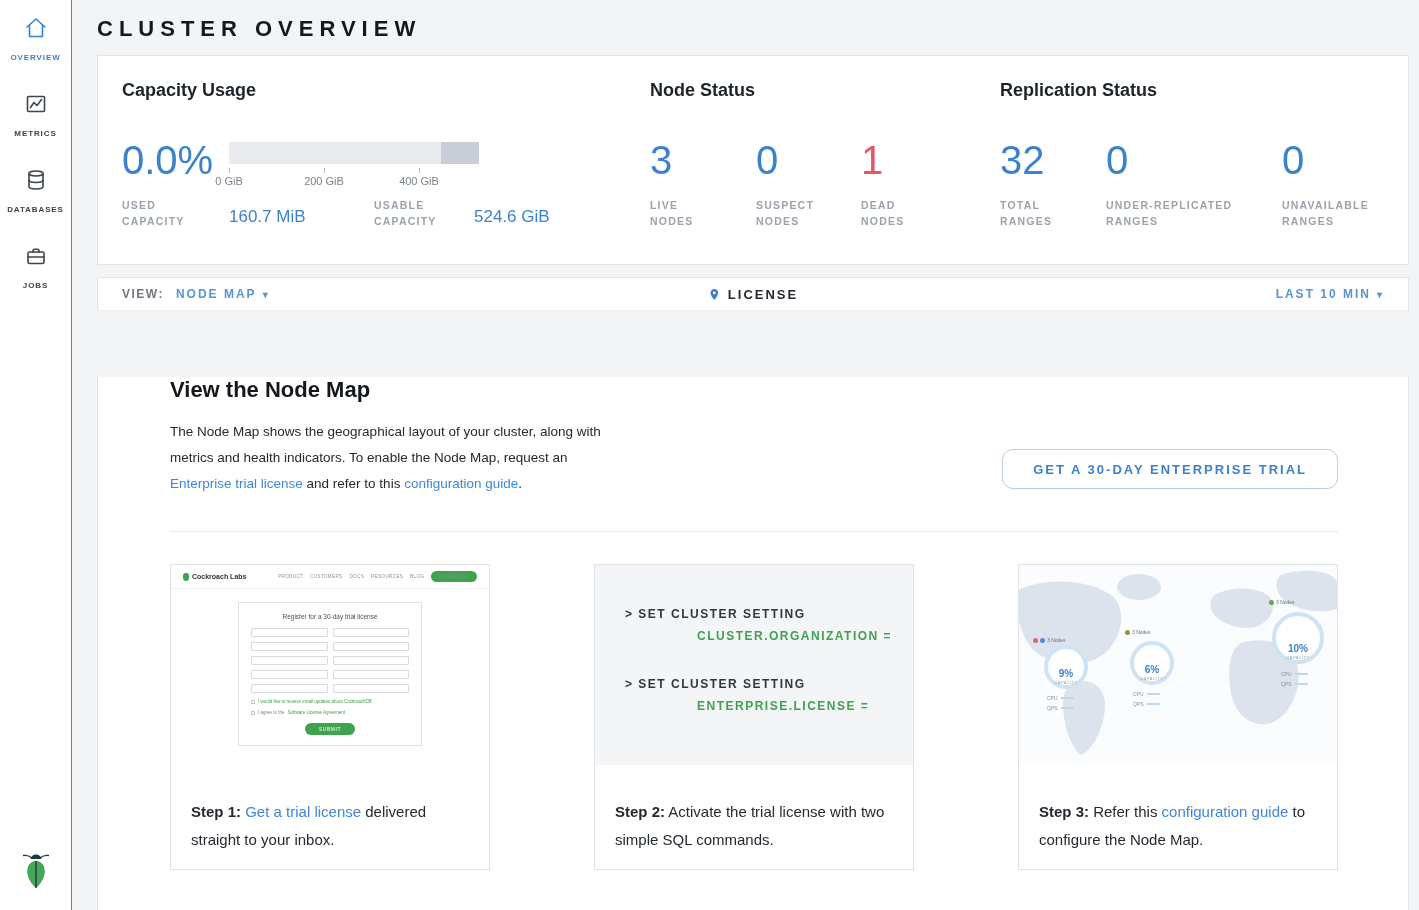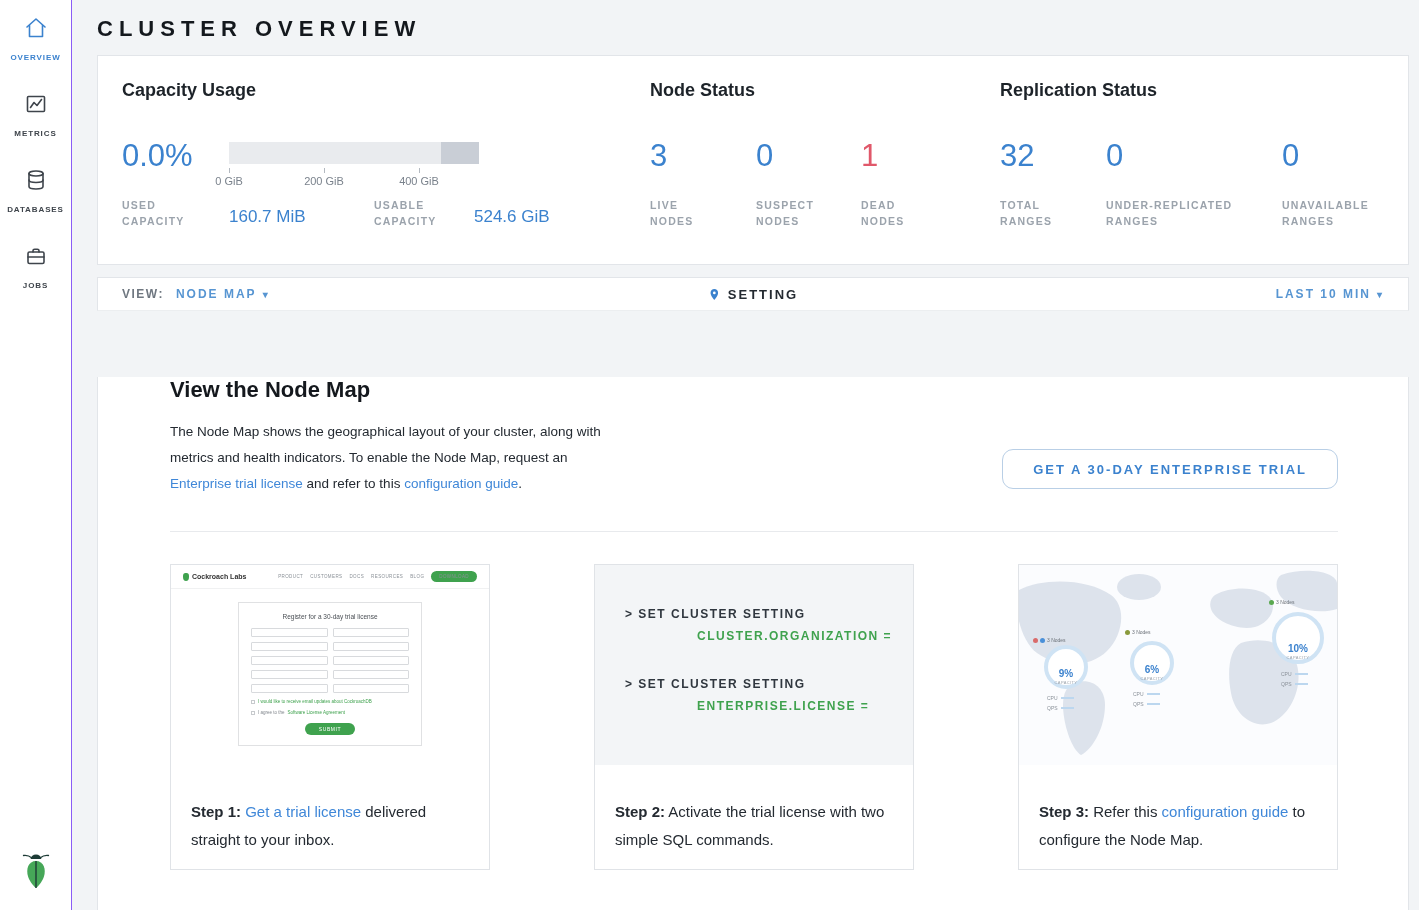--- a/index.html
+++ b/index.html
@@ -47,21 +47,21 @@
   }
 
   
   .summary-card {
     position: relative;
     height: 210px;
     background: #fff;
     border: 1px solid #e2e5e9;
   }
   .sec-title { position: absolute; top: 24px; font-size: 18px; font-weight: 600; color: #1d2329; }
-  .big-num { position: absolute; top: 82px; font-size: 31px; color: #3b82ce; }
+  .big-num { position: absolute; top: 82px; font-size: 40px; color: #3b82ce; }
   .big-num.red { color: #e0586a; }
   .stat-lbl {
     position: absolute; top: 141px;
     font-size: 10.5px; font-weight: 600; letter-spacing: 1.2px;
     color: #9ba3ac; line-height: 16px;
   }
   .stat-val { position: absolute; top: 151px; font-size: 17px; color: #3b82ce; }
 
   .cap-bar { position: absolute; left: 131px; top: 86px; width: 250px; height: 22px; background: #e9ebee; }
   .cap-bar .dark { position: absolute; right: 0; top: 0; width: 38px; height: 22px; background: #c9ced6; }
@@ -297,21 +297,21 @@
       <span class="tb-view-label">VIEW:</span>
       <span class="tb-blue tb-view-value">
         <span>NODE MAP</span><span class="caret">▾</span>
       </span>
       <span class="tb-center">
         <span>
           <svg class="pin-svg" width="13" height="15" viewBox="0 0 24 24" fill="#3b82ce">
               <path d="M12 2C8.1 2 5 5.1 5 9c0 5.2 7 13 7 13s7-7.8 7-13c0-3.9-3.1-7-7-7zm0 9.5A2.5 2.5 0 1 1 12 6.5a2.5 2.5 0 0 1 0 5z"></path>
             </svg>
         </span>
-        <span>SETTING</span>
+        <span>LICENSE</span>
       </span>
       <span class="tb-right tb-blue">
         <span>LAST 10 MIN</span>
           <span class="caret">▾</span>
       </span>
     </div>
 
     <section class="panel">
       <h2>View the Node Map</h2>
       <button class="trial-btn">GET A 30-DAY ENTERPRISE TRIAL</button>

